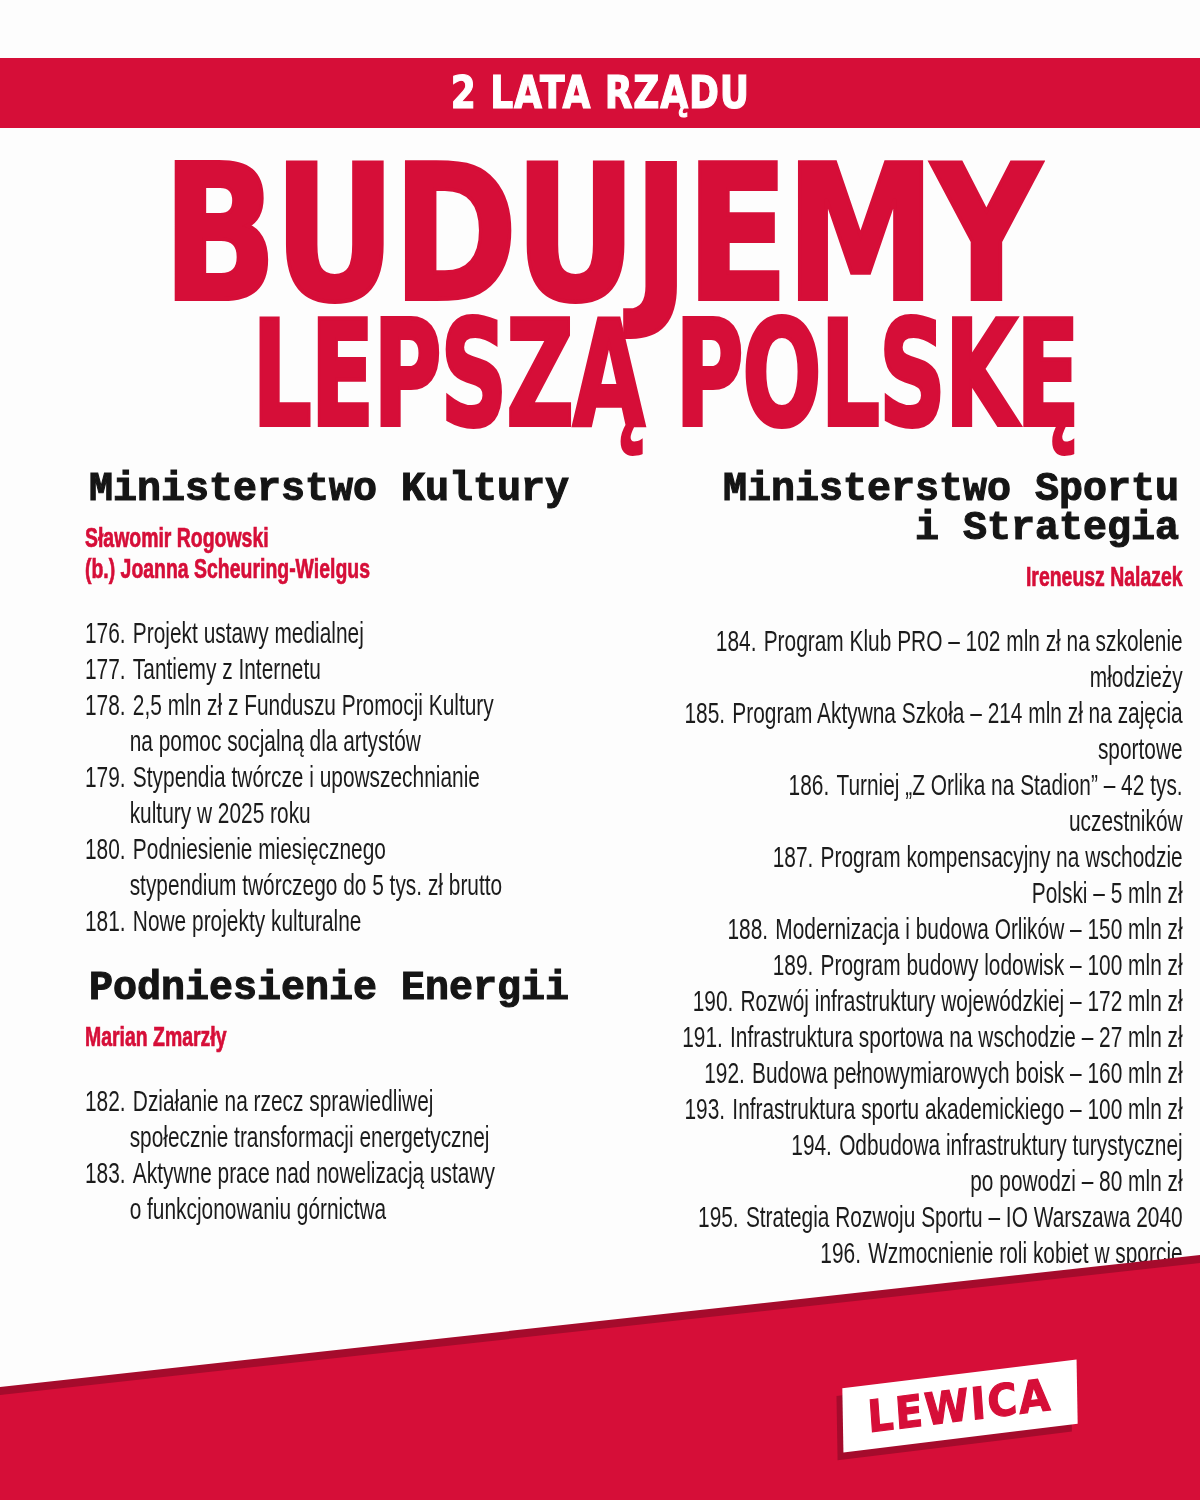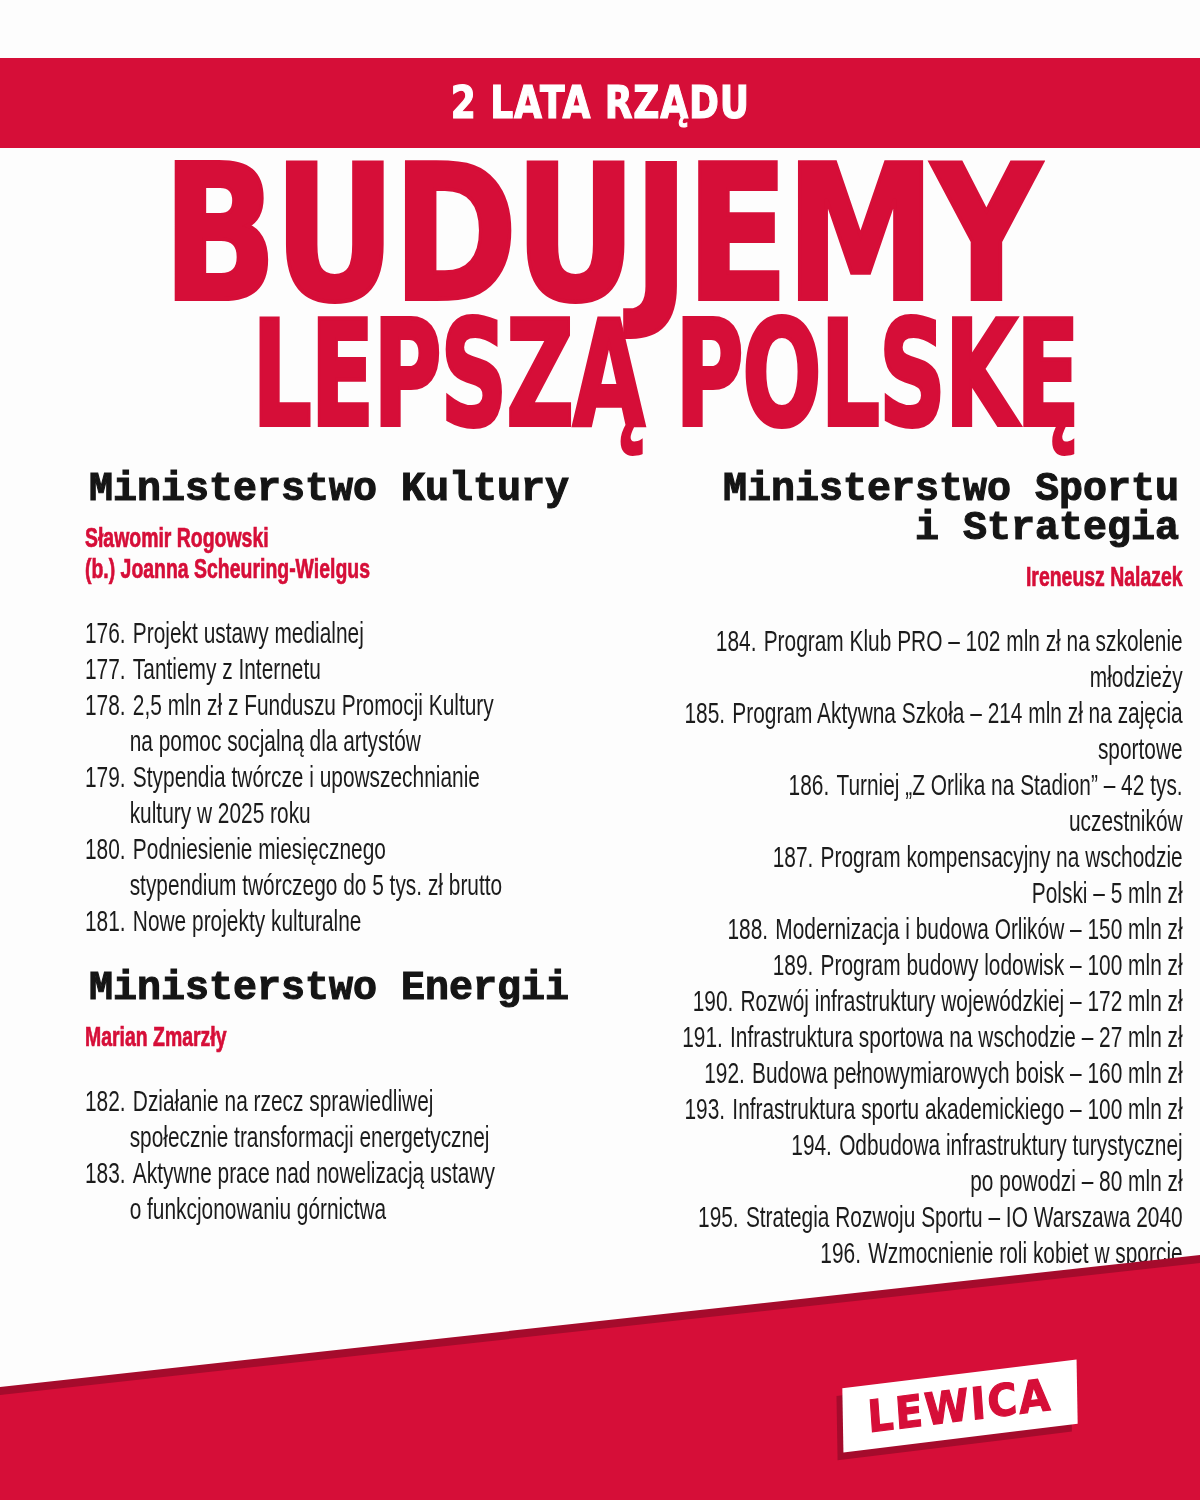--- a/index.html
+++ b/index.html
@@ -2,21 +2,21 @@
 <html><head>
 <meta charset="utf-8">
 <style>
   html,body { margin:0; padding:0; }
   body {
     width:1200px; height:1500px; position:relative; overflow:hidden;
     background:#fdfdfd;
     font-family:"Liberation Sans", sans-serif;
   }
   .topbar {
-    position:absolute; left:0; top:58px; width:1200px; height:90px;
+    position:absolute; left:0; top:58px; width:1200px; height:70px;
     display:flex; align-items:center; justify-content:center;
   }
   .topbar-text {
     color:#ffffff; font-family:"DejaVu Sans", sans-serif; font-weight:800;
     font-size:44px; letter-spacing:1px; line-height:1;
     transform:scaleX(0.82); -webkit-text-stroke:1.2px #ffffff; white-space:nowrap;
   }
   .title-line { position:absolute; left:0; width:1200px; text-align:center; line-height:1; }
   .title-inner {
     display:inline-block; font-family:"DejaVu Sans", sans-serif; font-weight:800;
@@ -108,21 +108,21 @@
             <div class="line cont"><span class="txt">stypendium twórczego do 5 tys. zł brutto</span></div>
           </li>
           <li class="item">
             <div class="line first"><span class="num">181.</span><span class="txt">Nowe projekty kulturalne</span></div>
           </li>
         </ol>
   </section>
 
   <section class="ministry">
     <h2 class="heading">
-          <div class="heading-line">Ministerstwo Energii</div>
+          <div class="heading-line">Podniesienie Energii</div>
         </h2>
     <div class="ministers condensed" style="color: rgb(214, 14, 56);">
           <div class="minister-line">Marian Zmarzły</div>
         </div>
     <ol class="items condensed">
           <li class="item">
             <div class="line first"><span class="num">182.</span><span class="txt">Działanie na rzecz sprawiedliwej</span></div>
             <div class="line cont"><span class="txt">społecznie transformacji energetycznej</span></div>
           </li>
           <li class="item">

